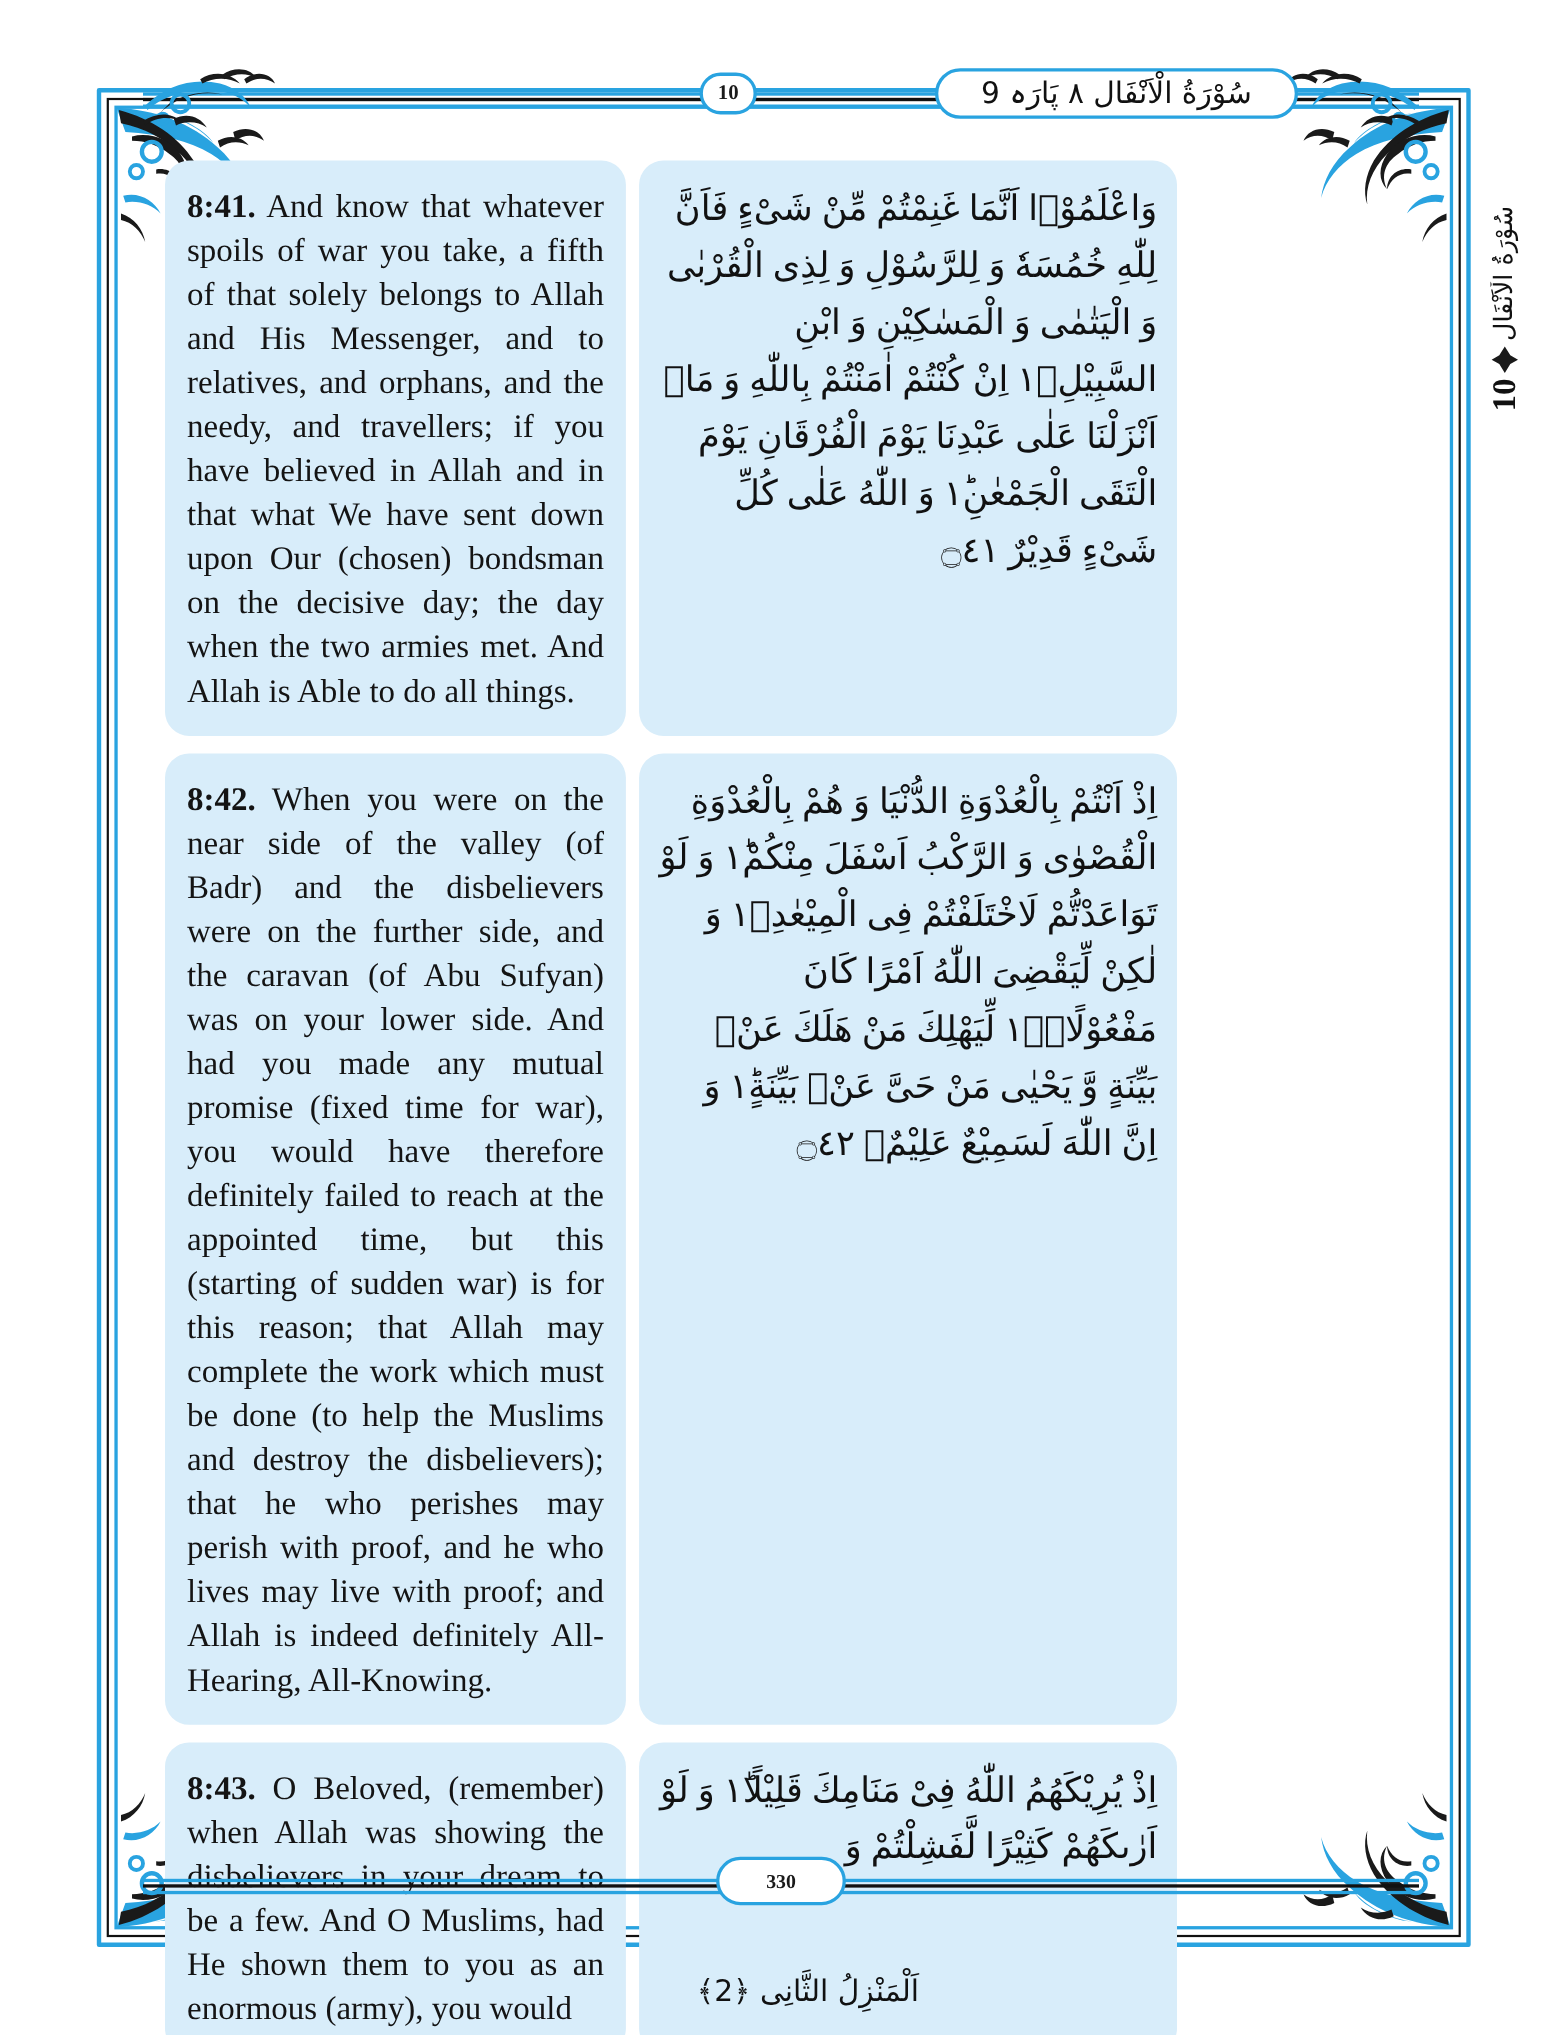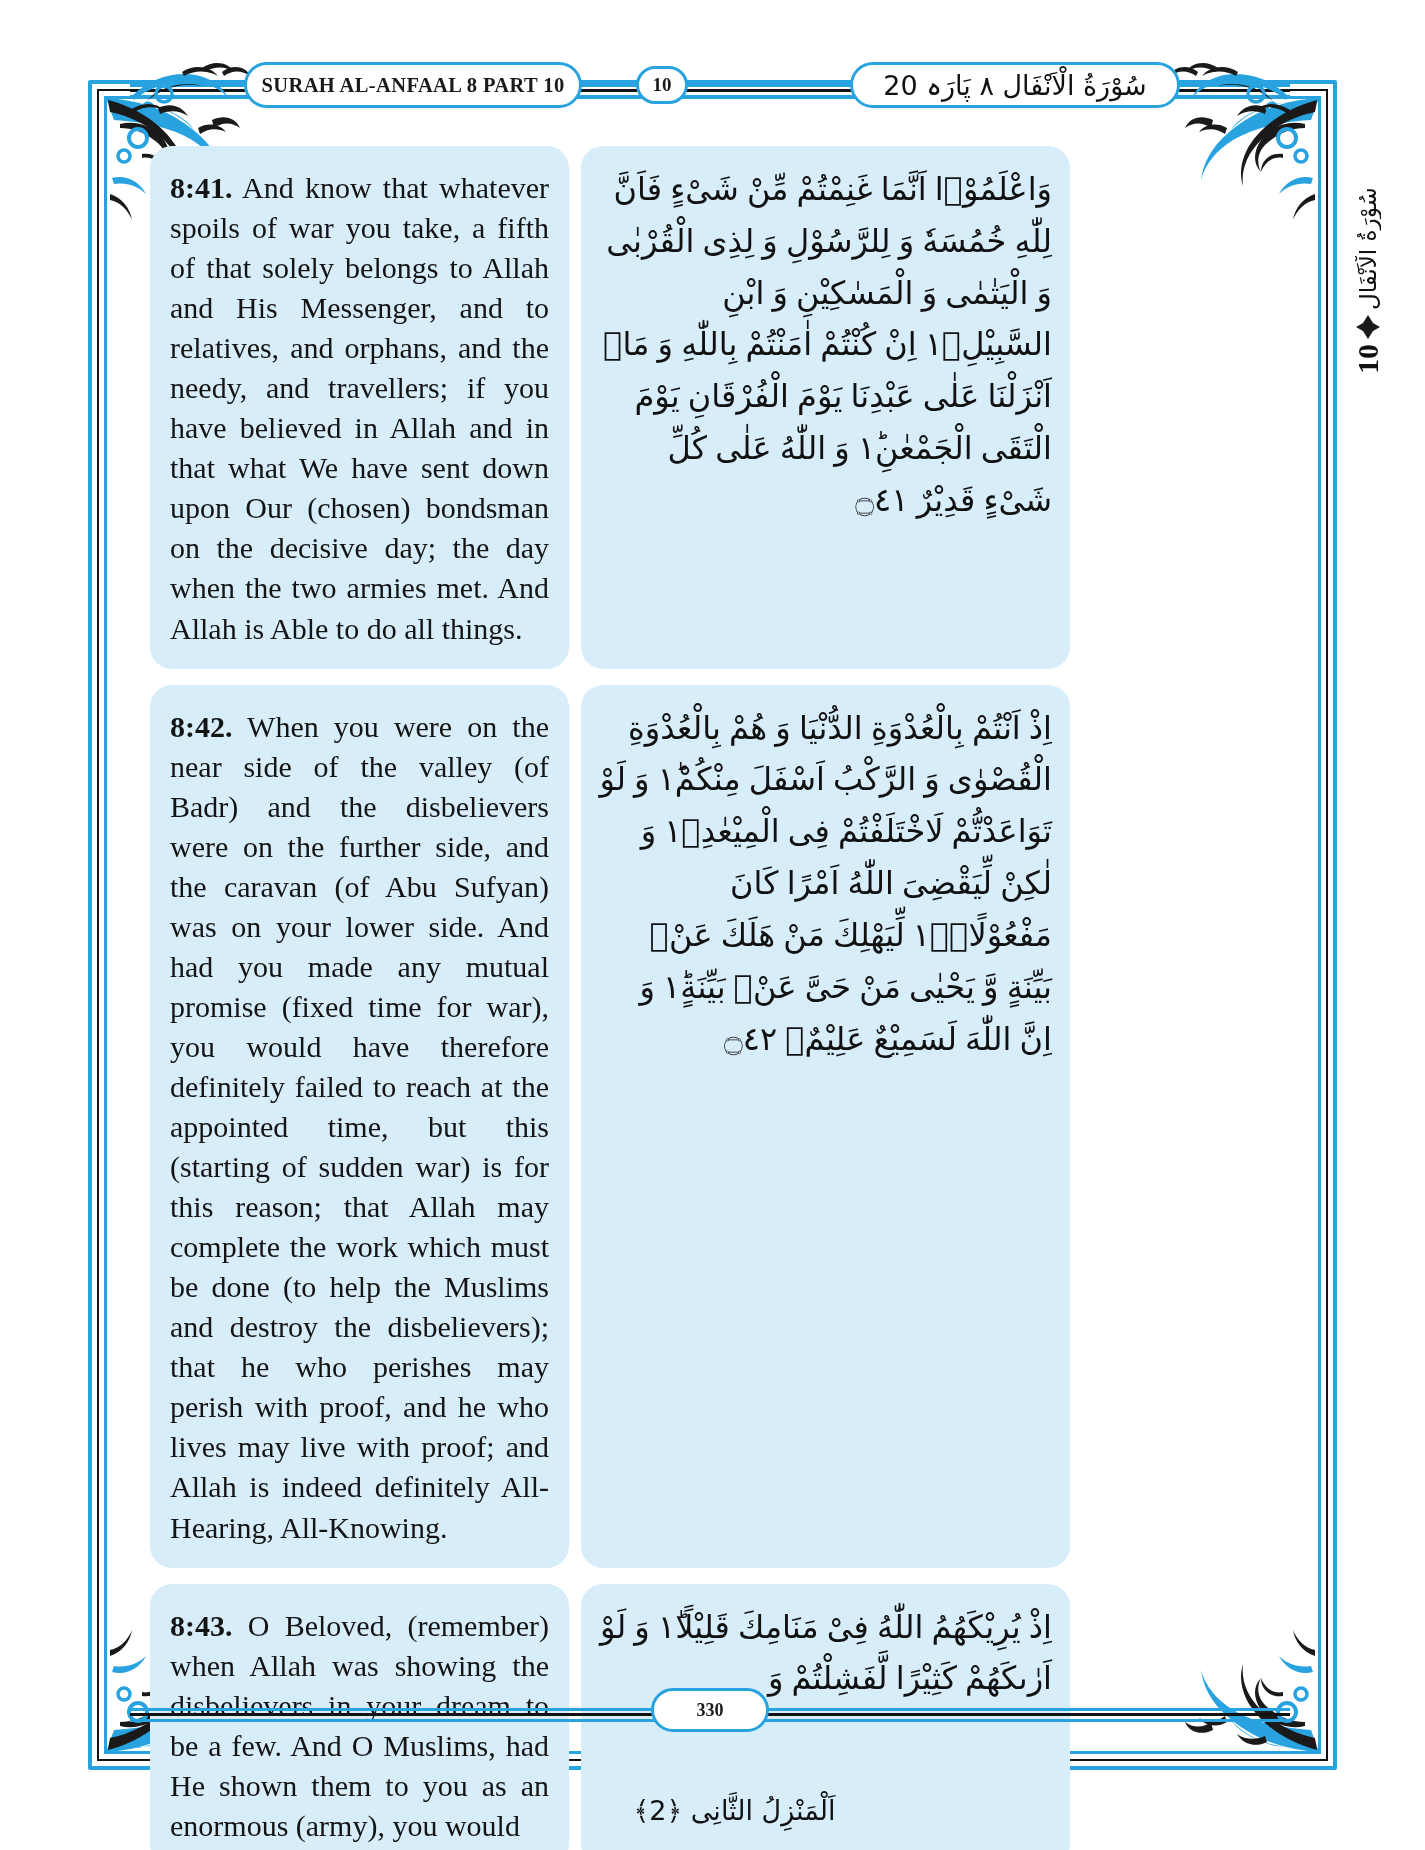--- a/index.html
+++ b/index.html
@@ -364,30 +364,27 @@
       <path d="M14 58 C 30 42, 52 36, 72 40 C 60 36, 40 38, 24 48 Z" fill="#1a1a1a"></path>
       <path d="M52 26 C 64 18, 80 20, 88 30 C 78 24, 64 24, 54 30 Z" fill="#1a1a1a"></path>
       <path d="M72 22 C 84 14, 98 16, 104 26 C 96 20, 84 20, 74 26 Z" fill="#1a1a1a"></path>
       <path d="M92 26 C 102 18, 116 20, 120 30 C 112 24, 102 24, 94 30 Z" fill="#1a1a1a"></path>
       <circle cx="34" cy="48" r="8" fill="none" stroke="#29a3e0" stroke-width="3.5"></circle>
       <circle cx="18" cy="62" r="5" fill="none" stroke="#29a3e0" stroke-width="3"></circle>
       <path d="M0 64 C 12 56, 26 56, 34 64 C 24 60, 12 60, 2 68 Z" fill="#1a1a1a"></path>
     </svg>
   </div>
 
-  <div class="pill pill-left">
-    <span>SURAH AL-ANFAAL 8 PART 10</span>
-  </div>
 
   <div class="pill pill-part">
     <span>10</span>
   </div>
 
   <div class="pill pill-right">
-    <span>سُوْرَةُ الْاَنْفَال ٨ پَارَہ 20</span>
+    <span>سُوْرَةُ الْاَنْفَال ٨ پَارَہ 9</span>
   </div>
 
   <div class="header-vine right">
     <svg viewBox="0 0 130 74" xmlns="http://www.w3.org/2000/svg">
       <path d="M2 50 C 20 32, 46 24, 70 30 C 84 34, 94 42, 98 52 C 92 44, 80 38, 66 36 C 44 34, 20 40, 4 54 Z" fill="#29a3e0"></path>
       <path d="M14 58 C 30 42, 52 36, 72 40 C 60 36, 40 38, 24 48 Z" fill="#1a1a1a"></path>
       <path d="M52 26 C 64 18, 80 20, 88 30 C 78 24, 64 24, 54 30 Z" fill="#1a1a1a"></path>
       <path d="M72 22 C 84 14, 98 16, 104 26 C 96 20, 84 20, 74 26 Z" fill="#1a1a1a"></path>
       <path d="M92 26 C 102 18, 116 20, 120 30 C 112 24, 102 24, 94 30 Z" fill="#1a1a1a"></path>
       <circle cx="34" cy="48" r="8" fill="none" stroke="#29a3e0" stroke-width="3.5"></circle>

